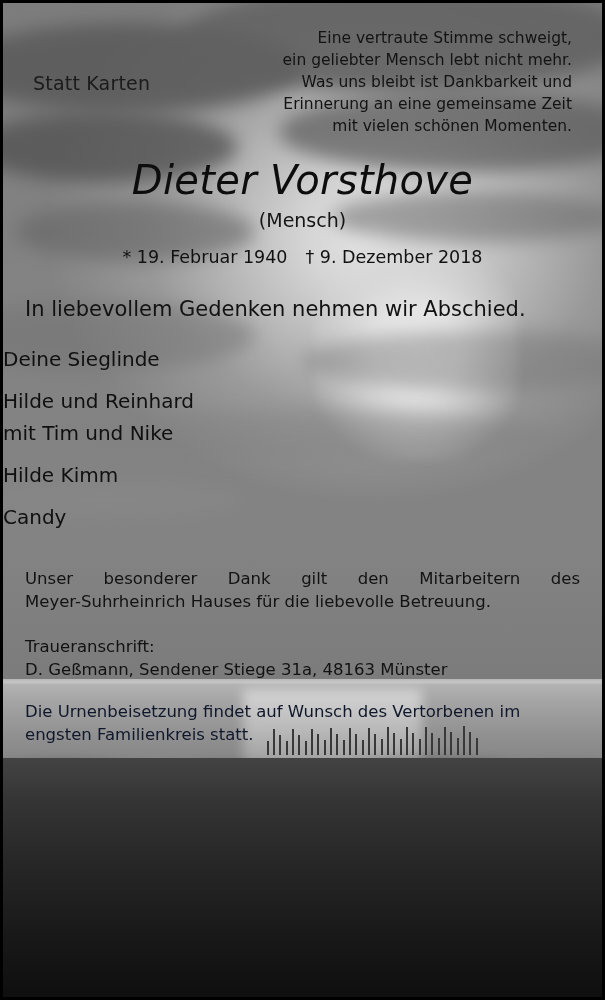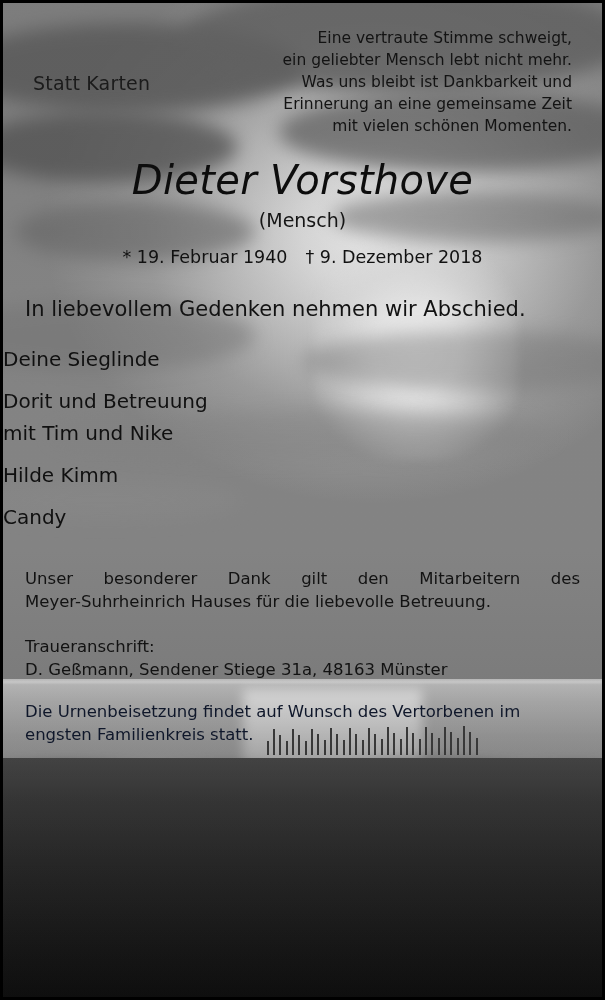--- a/index.html
+++ b/index.html
@@ -306,21 +306,21 @@
       <span>* 19. Februar 1940</span><span class="gap"></span><span>† 9. Dezember 2018</span>
     </div>
 
     <div class="memory">In liebevollem Gedenken nehmen wir Abschied.</div>
 
     <div class="family">
       <div class="fam-block">
         <div class="fam-line">Deine Sieglinde</div>
       </div>
       <div class="fam-block">
-        <div class="fam-line">Dorit und Betreuung</div>
+        <div class="fam-line">Hilde und Reinhard</div>
         <div class="fam-line">mit Tim und Nike</div>
       </div>
       <div class="fam-block">
         <div class="fam-line">Hilde Kimm</div>
       </div>
       <div class="fam-block">
         <div class="fam-line">Candy</div>
       </div>
     </div>
 

